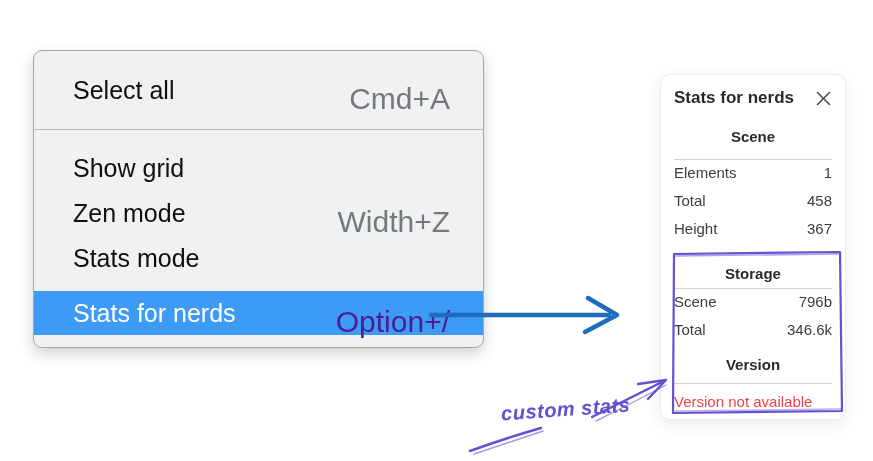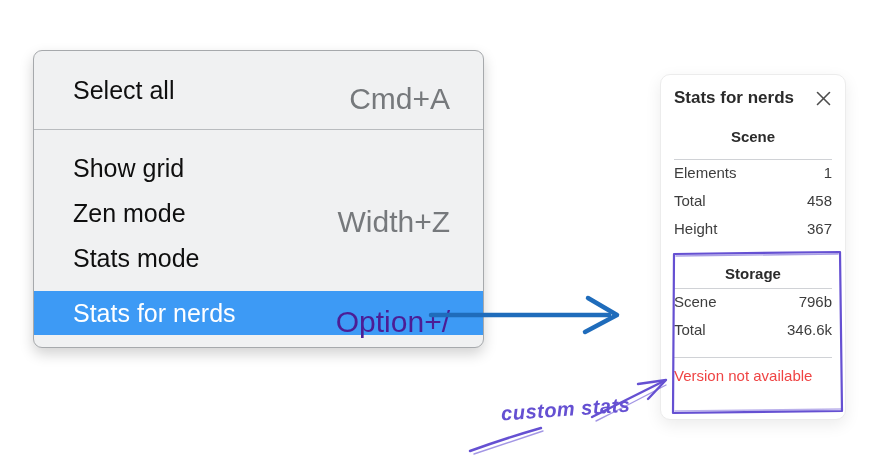--- a/index.html
+++ b/index.html
@@ -129,20 +129,21 @@
       <span class="stat-label">Scene</span>
       <span class="stat-value">796b</span>
     </div>
     <div class="stat-row">
       <span class="stat-label">Total</span>
       <span class="stat-value">346.6k</span>
     </div>
   </div>
 
   <div class="sec-version">
+    <div class="section-heading">Version</div>
     <hr class="ver">
     <div class="version-note">Version not available</div>
   </div>
 </div>
 
 <svg class="overlay" width="873" height="461" viewBox="0 0 873 461">
 
   <g stroke="#1f6cbb" stroke-width="4.5" fill="none" stroke-linecap="round" stroke-linejoin="round">
     <line x1="431" y1="315" x2="609" y2="315"></line>
     <path d="M588,298 L617,315 L585,332"></path>

